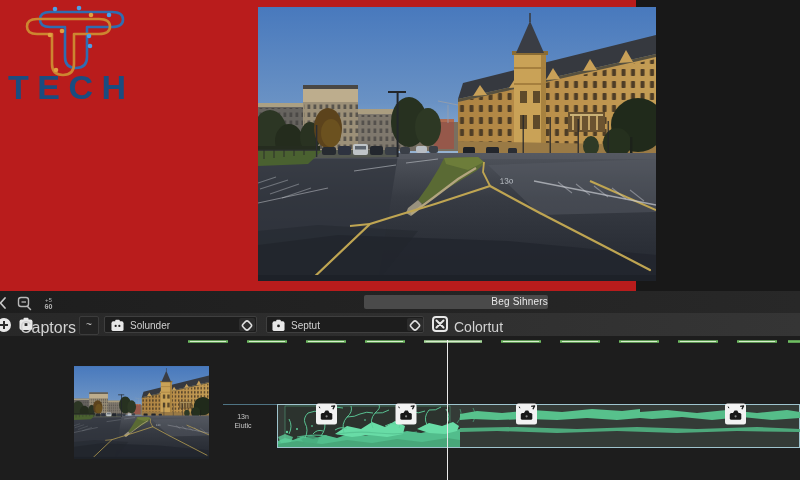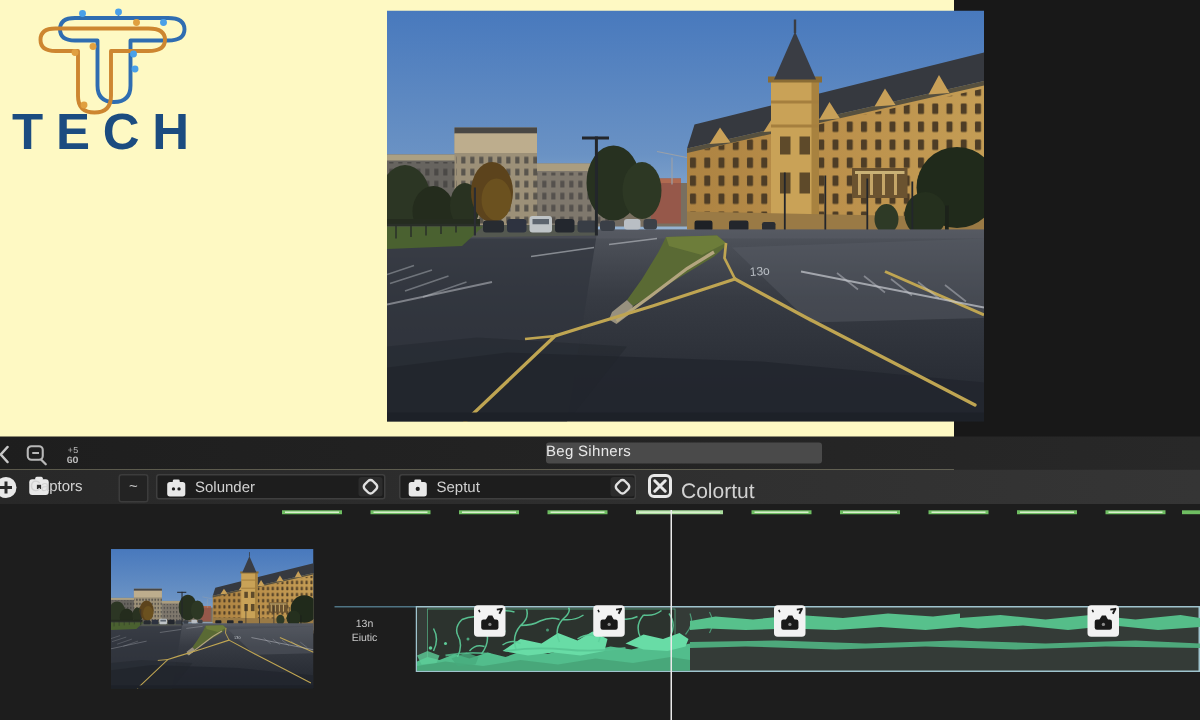--- a/index.html
+++ b/index.html
@@ -1,16 +1,16 @@
 <!DOCTYPE html>
 <html><head><meta charset="utf-8">
 <style>
 html,body{margin:0;padding:0;width:800px;height:480px;background:#181818;overflow:hidden;font-family:"Liberation Sans",sans-serif;}
 .abs{position:absolute;}
-#stage{position:relative;width:636px;height:480px;background:#fef9c3;}
+#stage{position:relative;width:636px;height:480px;background:#b91c1c;}
 </style></head>
 <body>
 <div id="stage">
 
 <svg width="0" height="0" style="position:absolute">
 <defs>
 <linearGradient id="skyg" x1="0" y1="0" x2="0" y2="1">
 <stop offset="0" stop-color="#4879bd"></stop>
           <stop offset="0.6" stop-color="#6a92c4"></stop>
           <stop offset="1" stop-color="#a2bcd5"></stop>
@@ -183,34 +183,34 @@
 
 <div class="abs" style="left:0;top:291px;width:800px;height:22px;background:linear-gradient(90deg,#1e1e1e,#282828)">
 <svg class="abs" style="left:0;top:4px" width="110" height="16" viewBox="0 0 110 16">
 <path d="M5,3 L0.5,8 L5,13" stroke="#c8c8c8" stroke-width="1.7" fill="none" stroke-linecap="round"></path>
 <rect x="18.5" y="2.5" width="10" height="9" rx="2.5" stroke="#b8b8b8" stroke-width="1.4" fill="none"></rect>
 <path d="M21.5,7 L26,7" stroke="#b8b8b8" stroke-width="1.3"></path>
 <path d="M27.5,11.5 L30.5,14.5" stroke="#b8b8b8" stroke-width="1.5" stroke-linecap="round"></path>
 <text x="45" y="7" font-size="6" fill="#b8b8b8" font-family="Liberation Mono,monospace">+5</text>
 <text x="44.5" y="13.5" font-size="6.5" font-weight="bold" fill="#b8b8b8" font-family="Liberation Mono,monospace">GO</text>
 </svg>
-<div class="abs" style="left:364px;top:4px;width:184px;height:14px;background:#4a4a4a;border-radius:2px;color:#e8e8e8;font-size:10px;text-align:left;line-height:14px;letter-spacing:0.2px">Beg Sihners</div>
+<div class="abs" style="left:364px;top:4px;width:184px;height:14px;background:#4a4a4a;border-radius:2px;color:#e8e8e8;font-size:10px;text-align:right;line-height:14px;letter-spacing:0.2px">Beg Sihners</div>
 </div>
 
 <div class="abs" style="left:0;top:313px;width:800px;height:23px;background:linear-gradient(90deg,#282828,#353535)">
 <svg class="abs" style="left:-4px;top:4px" width="16" height="16" viewBox="0 0 16 16">
 <circle cx="8" cy="8" r="7" fill="#e8e8e8"></circle>
 <path d="M8,4 L8,12 M4,8 L12,8" stroke="#2b2b2b" stroke-width="2"></path>
 </svg>
 <svg class="abs" style="left:19px;top:4px" width="14" height="14" viewBox="0 0 14 14">
 <rect x="0.5" y="2.5" width="13" height="10.5" rx="2" fill="#e8e8e8"></rect>
 <rect x="4.5" y="0.8" width="5" height="3" rx="1" fill="#e8e8e8"></rect>
 <rect x="5.6" y="6.2" width="2.8" height="2.8" fill="#2b2b2b"></rect>
 </svg>
-<div class="abs" style="left:20px;top:6px;color:#d2d2d2;font-size:10px">Captors</div>
+<div class="abs" style="left:20px;top:6px;color:#d2d2d2;font-size:16px">Captors</div>
 <div class="abs" style="left:79px;top:3px;width:18px;height:17px;background:#232323;border:1px solid #3c3c3c;border-radius:2px;color:#c8c8c8;font-size:10px;text-align:center;line-height:15px">~</div>
 <div class="abs" style="left:104px;top:3px;width:153px;height:17px;background:#1d1d1d;border:1px solid #3f3f3f;border-radius:2px;box-sizing:border-box">
 <svg class="abs" style="left:6px;top:2px" width="13" height="13" viewBox="0 0 14 14">
 <rect x="0.5" y="2.5" width="13" height="10.5" rx="2" fill="#e8e8e8"></rect>
 <rect x="4.5" y="0.8" width="5" height="3" rx="1" fill="#e8e8e8"></rect>
 <circle cx="5" cy="7.5" r="1.2" fill="#1d1d1d"></circle>
           <circle cx="9" cy="7.5" r="1.2" fill="#1d1d1d"></circle>
 </svg>
 <div class="abs" style="left:25px;top:3px;color:#d0d0d0;font-size:10px">Solunder</div>
 <div class="abs" style="left:134px;top:1px;width:16px;height:13px;background:#2c2c2c;border-radius:2px">

